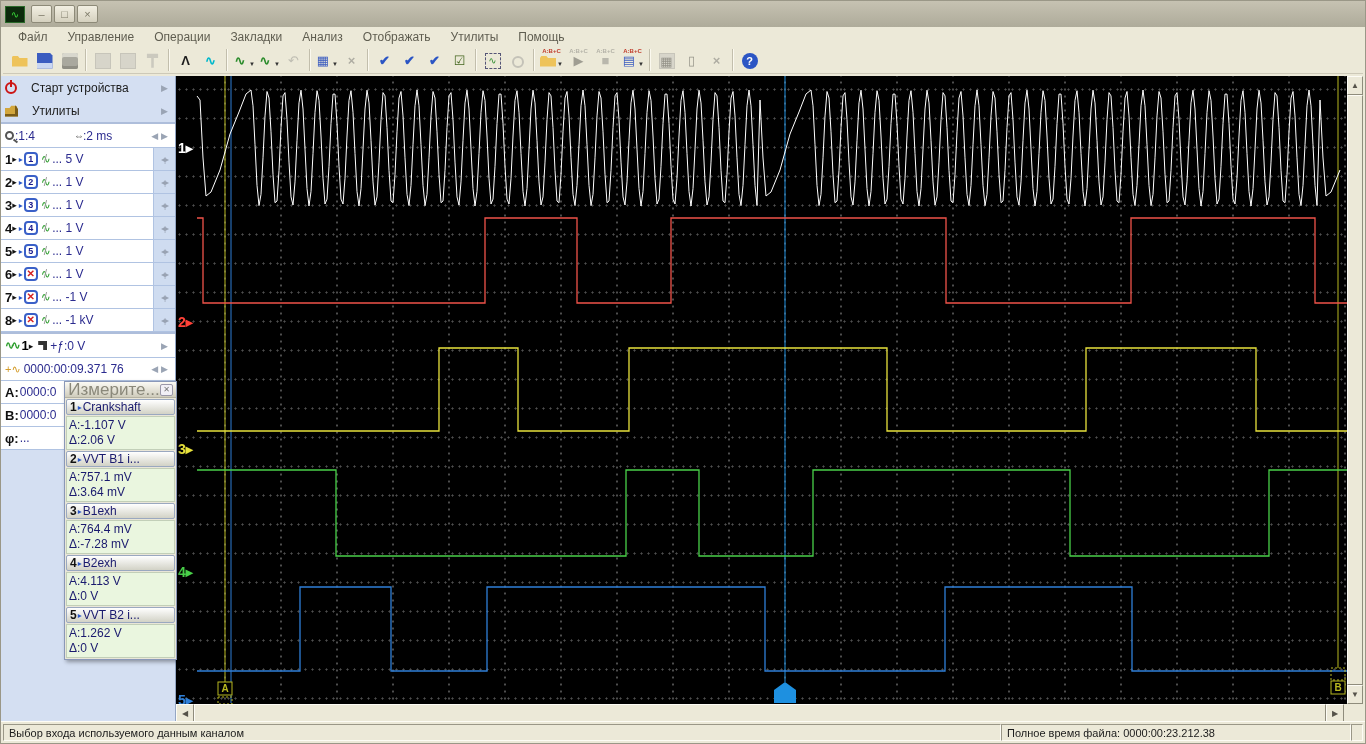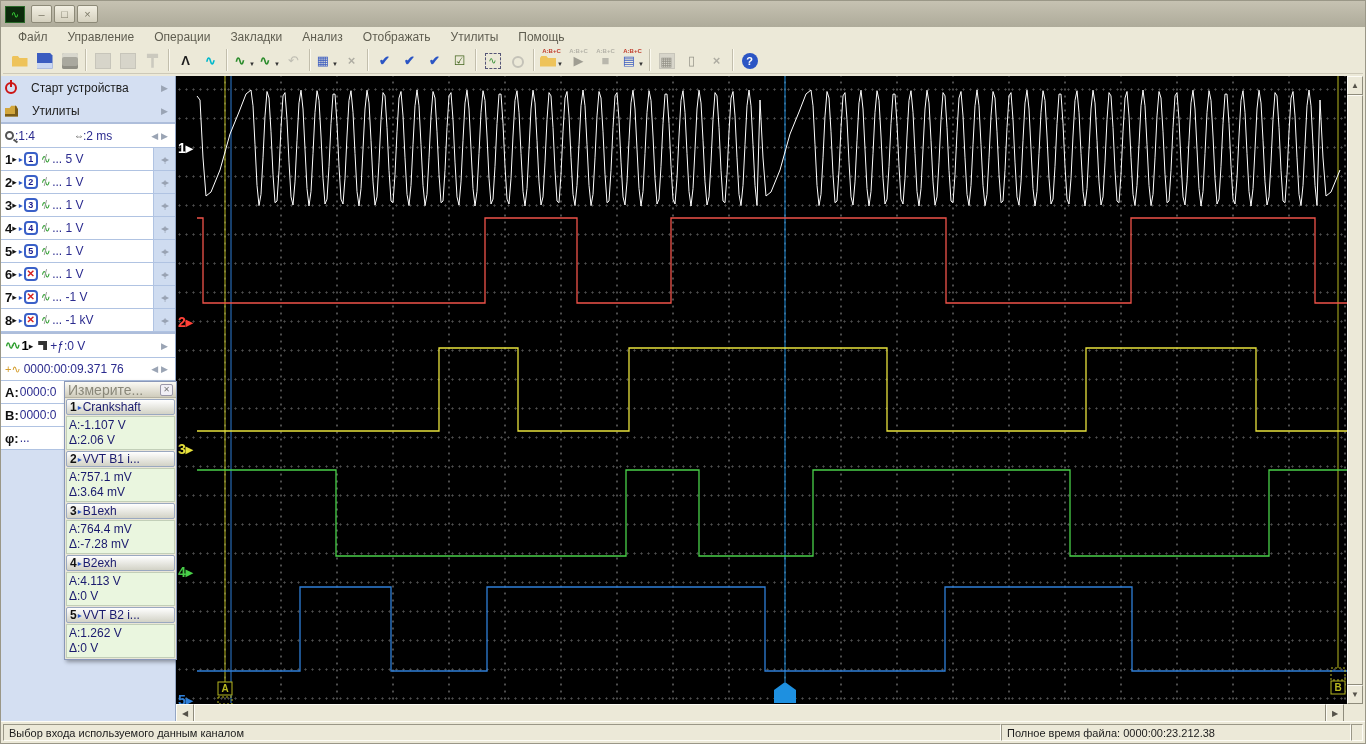--- a/index.html
+++ b/index.html
@@ -83,21 +83,21 @@
   .hscroll{position:absolute;left:175px;top:703px;width:1168px;height:19px;background:#f4f1e6;display:flex;}
   .sbtn{width:18px;height:19px;background:#ece9d8;border:1px solid;border-color:#fdfcf5 #8f8c7c #8f8c7c #fdfcf5;color:#55524a;font-size:8px;line-height:17px;text-align:center;flex:none;}
   .htrack{flex:1;background:#ece9d8;border:1px solid;border-color:#fdfcf5 #8f8c7c #8f8c7c #fdfcf5;}
   .vscroll{position:absolute;left:1346px;top:75px;width:16px;height:628px;background:#f4f1e6;display:flex;flex-direction:column;}
   .vscroll .sbtn{width:16px;height:19px;}
   .vtrack{flex:1;background:#ece9d8;border:1px solid;border-color:#fdfcf5 #8f8c7c #8f8c7c #fdfcf5;}
   .corner{position:absolute;left:1343px;top:703px;width:23px;height:19px;background:#ece9d8;}
   
   .mpanel{position:absolute;left:63px;top:380px;width:113px;background:#e9e6d8;border:1px solid #8a98b8;box-shadow:2px 2px 4px rgba(0,0,0,.35);}
   .mtitle{height:16px;background:linear-gradient(#fbfaf4,#cfccbc);display:flex;align-items:center;padding:0 3px;border-bottom:1px solid #b5b2a2;}
-  .mtitle .t{flex:1;font-size:14px;color:#8a887a;}
+  .mtitle .t{flex:1;font-size:17px;color:#8a887a;text-align:center;}
   .mclose{width:13px;height:12px;border:1px solid #9a97a8;background:#f2f0f6;color:#777;font-size:8px;line-height:10px;text-align:center;border-radius:2px;}
   .m-head{height:16px;background:linear-gradient(#ffffff,#d2d2c6);border:1px solid #9aa8c0;border-radius:2px;display:flex;align-items:center;padding:0 3px;margin:1px;}
   .m-head .n{font-weight:bold;font-size:12px;color:#111;}
   .m-head .ar{font-size:8px;color:#2b58c8;margin:0 1px;}
   .m-head .nm{font-size:12px;color:#1a1a6e;white-space:nowrap;overflow:hidden;}
   .m-body{background:#eaf6df;border:1px solid #c2cfb8;margin:0 1px 1px 1px;padding:1px 2px;}
   .m-body div{font-size:12px;color:#1a1a6e;line-height:15px;white-space:nowrap;}
   
   .statusbar{position:absolute;left:0;bottom:0;right:0;height:22px;background:#ece9d8;border-top:1px solid #fdfcf5;display:flex;padding:2px 2px;}
   .spane{border:1px solid;border-color:#9a9787 #fdfcf5 #fdfcf5 #9a9787;font-size:11px;color:#1b1b1b;display:flex;align-items:center;padding:0 5px;white-space:nowrap;overflow:hidden;}

